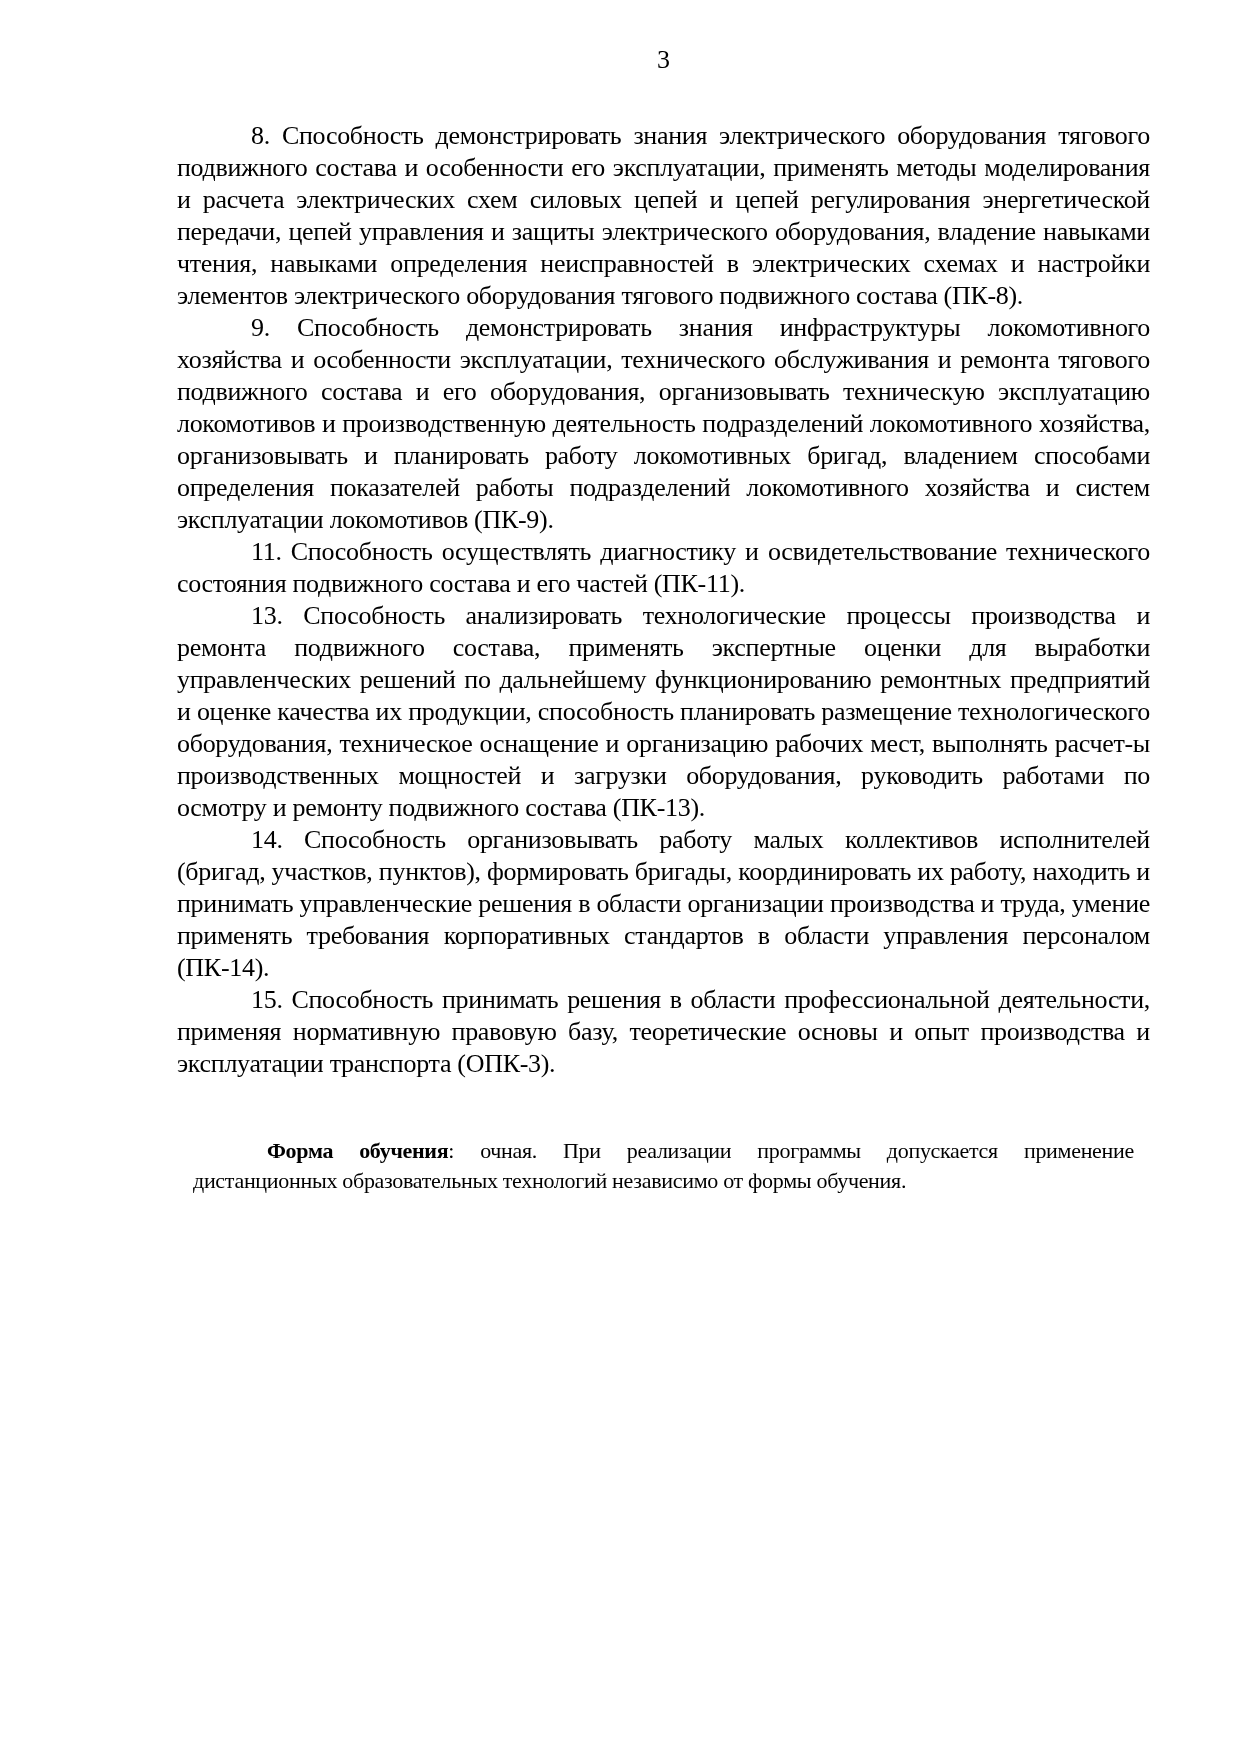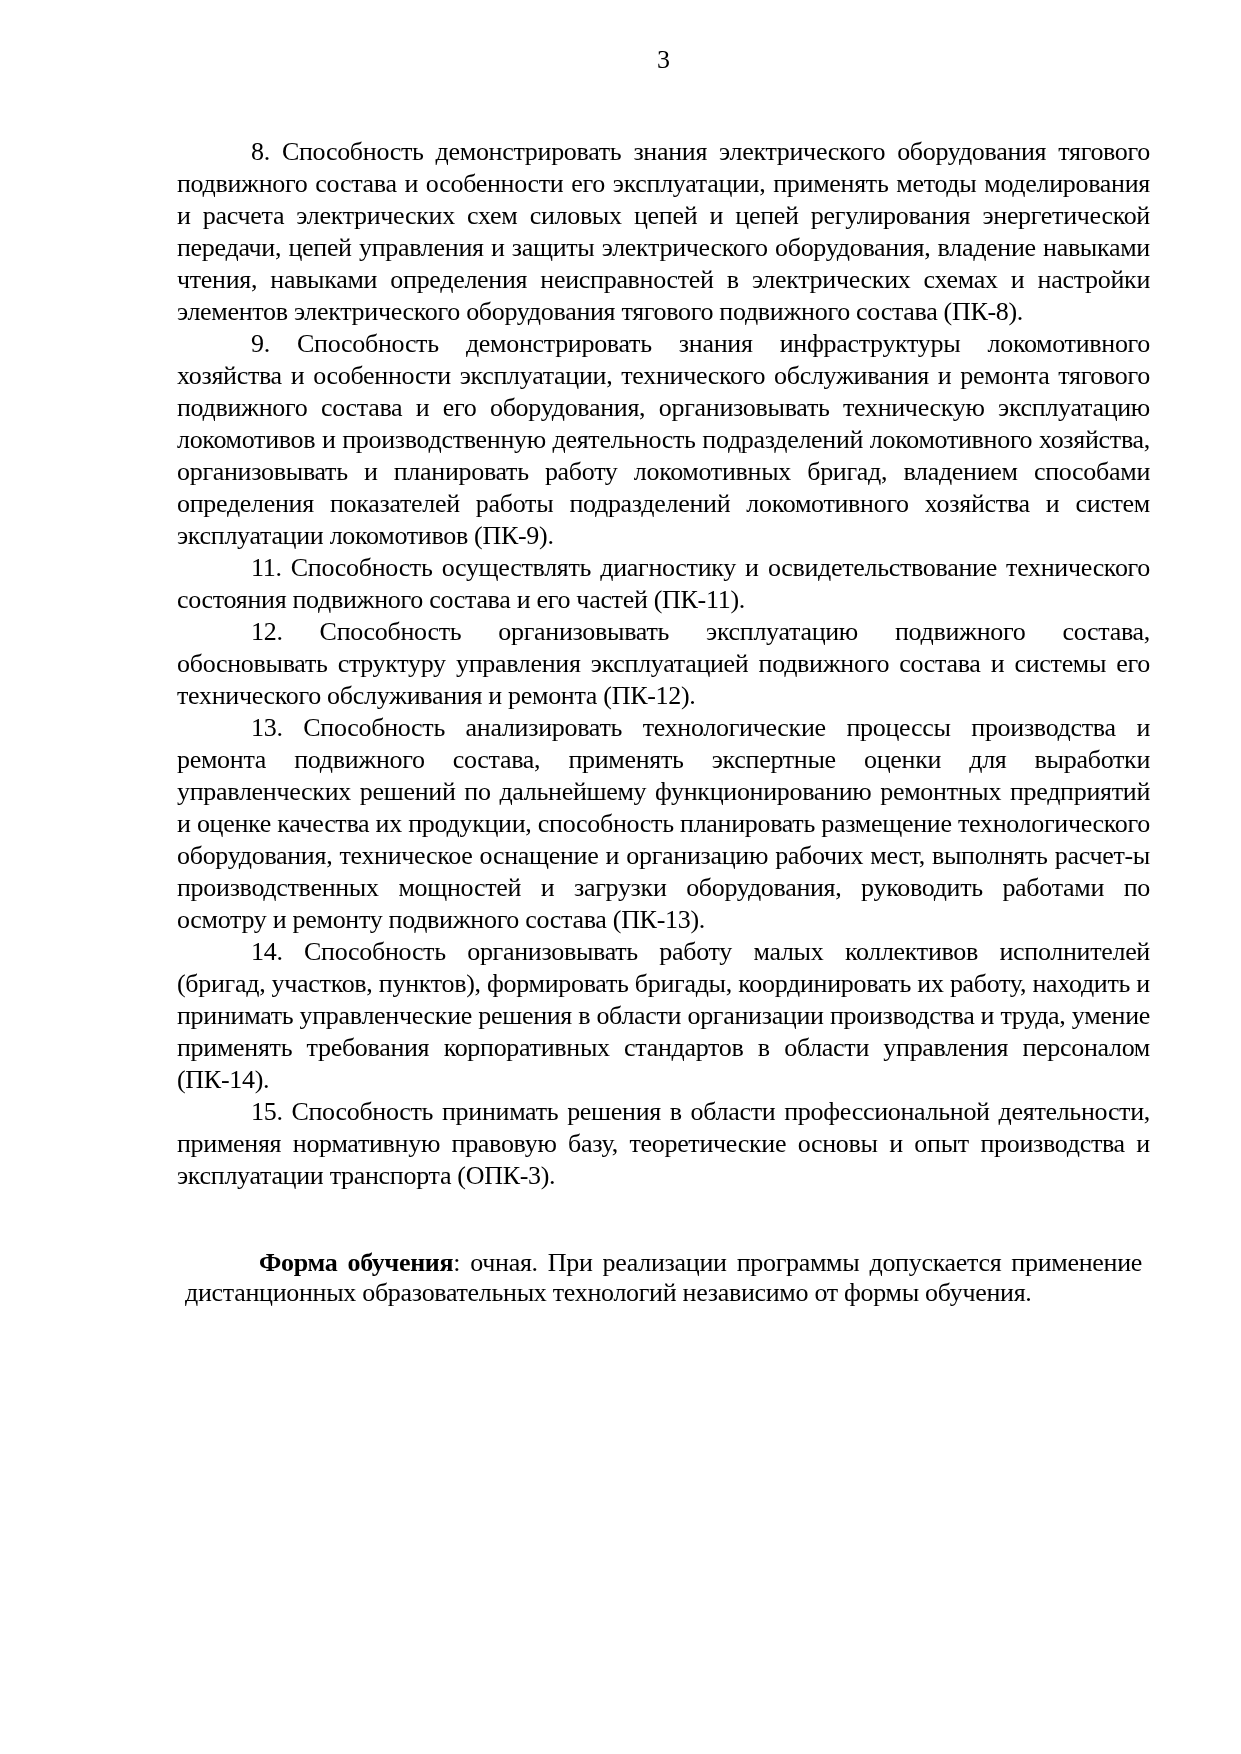--- a/index.html
+++ b/index.html
@@ -20,58 +20,57 @@
     margin-left: 177px;
     width: 973px;
   }
   .page-number {
     padding-top: 44px;
     text-align: center;
     font-size: 26px;
     line-height: 32px;
   }
   .body-text {
-    margin-top: 60px;
+    margin-top: 44px;
   }
   .body-text p {
     margin: 0;
     text-indent: 74px;
     text-align: justify;
     font-size: 26px;
     line-height: 32px;
     letter-spacing: -0.3px;
   }
   .info-block {
     margin-top: 56px;
   }
   .info-block p {
-    margin: 8px;
+    margin: 16px;
     text-indent: 74px;
     text-align: justify;
-    font-size: 26px;
+    font-size: 22px;
     line-height: 29.5px;
     letter-spacing: -0.3px;
   }
   .info-block b {
     font-weight: bold;
   }
 </style>
 </head>
 <body>
 
 <div class="page">
   <div class="column">
 
     <div class="page-number">3</div>
 
     <div class="body-text">
       <p>8. Способность демонстрировать знания электрического оборудования тягового подвижного состава и особенности его эксплуатации, применять методы моделирования и расчета электрических схем силовых цепей и цепей регулирования энергетической передачи, цепей управления и защиты электрического оборудования, владение навыками чтения, навыками определения неисправностей в электрических схемах и настройки элементов электрического оборудования тягового подвижного состава (ПК-8).</p>
       <p>9. Способность демонстрировать знания инфраструктуры локомотивного хозяйства и особенности эксплуатации, технического обслуживания и ремонта тягового подвижного состава и его оборудования, организовывать техническую эксплуатацию локомотивов и производственную деятельность подразделений локомотивного хозяйства, организовывать и планировать работу локомотивных бригад, владением способами определения показателей работы подразделений локомотивного хозяйства и систем эксплуатации локомотивов (ПК-9).</p>
       <p>11. Способность осуществлять диагностику и освидетельствование технического состояния подвижного состава и его частей (ПК-11).</p>
-      <p>12. Способность организовывать эксплуатацию подвижного состава, обосновывать структуру управления эксплуатацией подвижного состава и системы его технического обслуживания и ремонта (ПК-12).</p>
       <p>13. Способность анализировать технологические процессы производства и ремонта подвижного состава, применять экспертные оценки для выработки управленческих решений по дальнейшему функционированию ремонтных предприятий и оценке качества их продукции, способность планировать размещение технологического оборудования, техническое оснащение и организацию рабочих мест, выполнять расчет-ы производственных мощностей и загрузки оборудования, руководить работами по осмотру и ремонту подвижного состава (ПК-13).</p>
       <p>14. Способность организовывать работу малых коллективов исполнителей (бригад, участков, пунктов), формировать бригады, координировать их работу,  находить и принимать управленческие решения в области организации производства и труда, умение применять требования корпоративных стандартов в области управления персоналом (ПК-14).</p>
       <p>15. Способность  принимать решения в области профессиональной деятельности, применяя нормативную правовую базу, теоретические основы и опыт производства и эксплуатации транспорта (ОПК-3).</p>
     </div>
 
     <div class="info-block">
       <p><b>Форма обучения</b><span>: очная. При реализации программы допускается применение дистанционных образовательных технологий независимо от формы обучения.</span></p>
 
 
 

